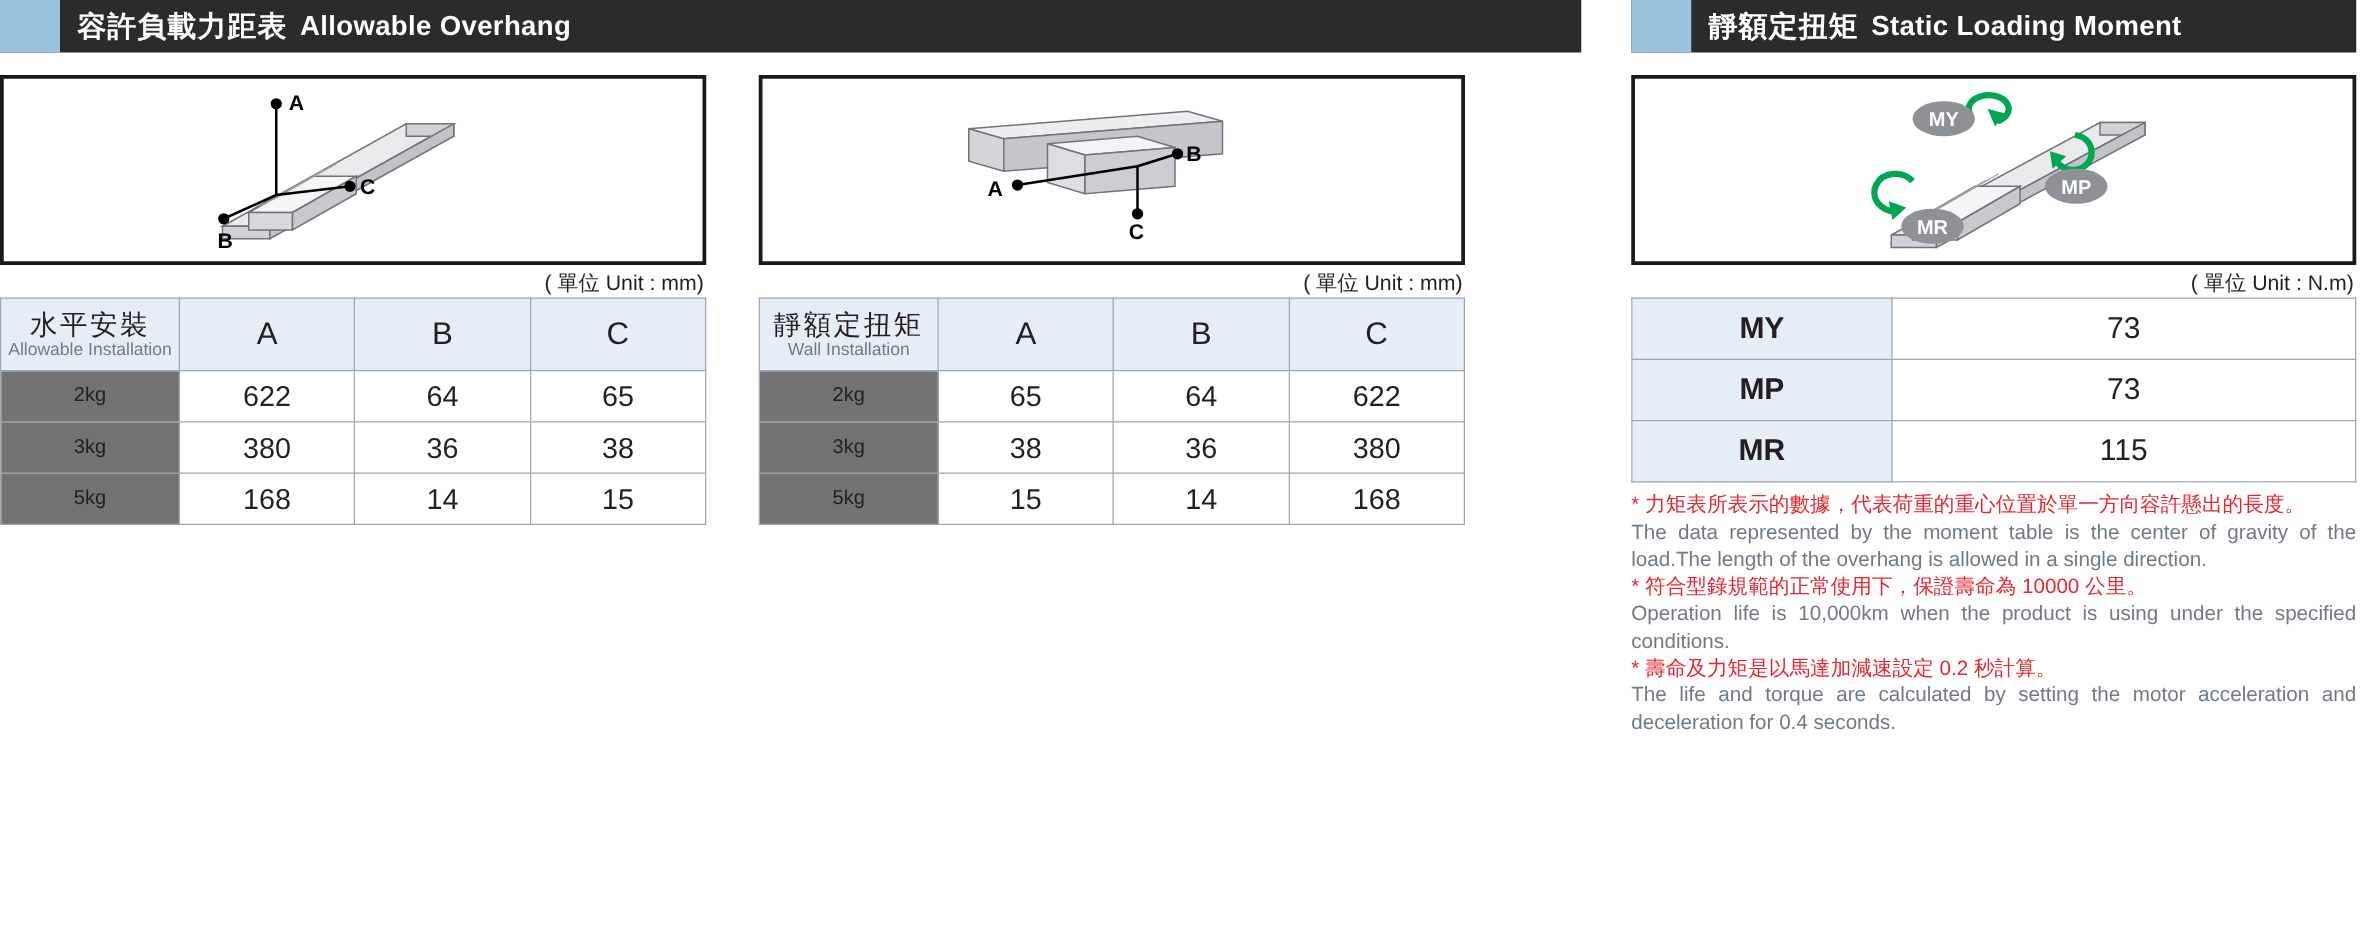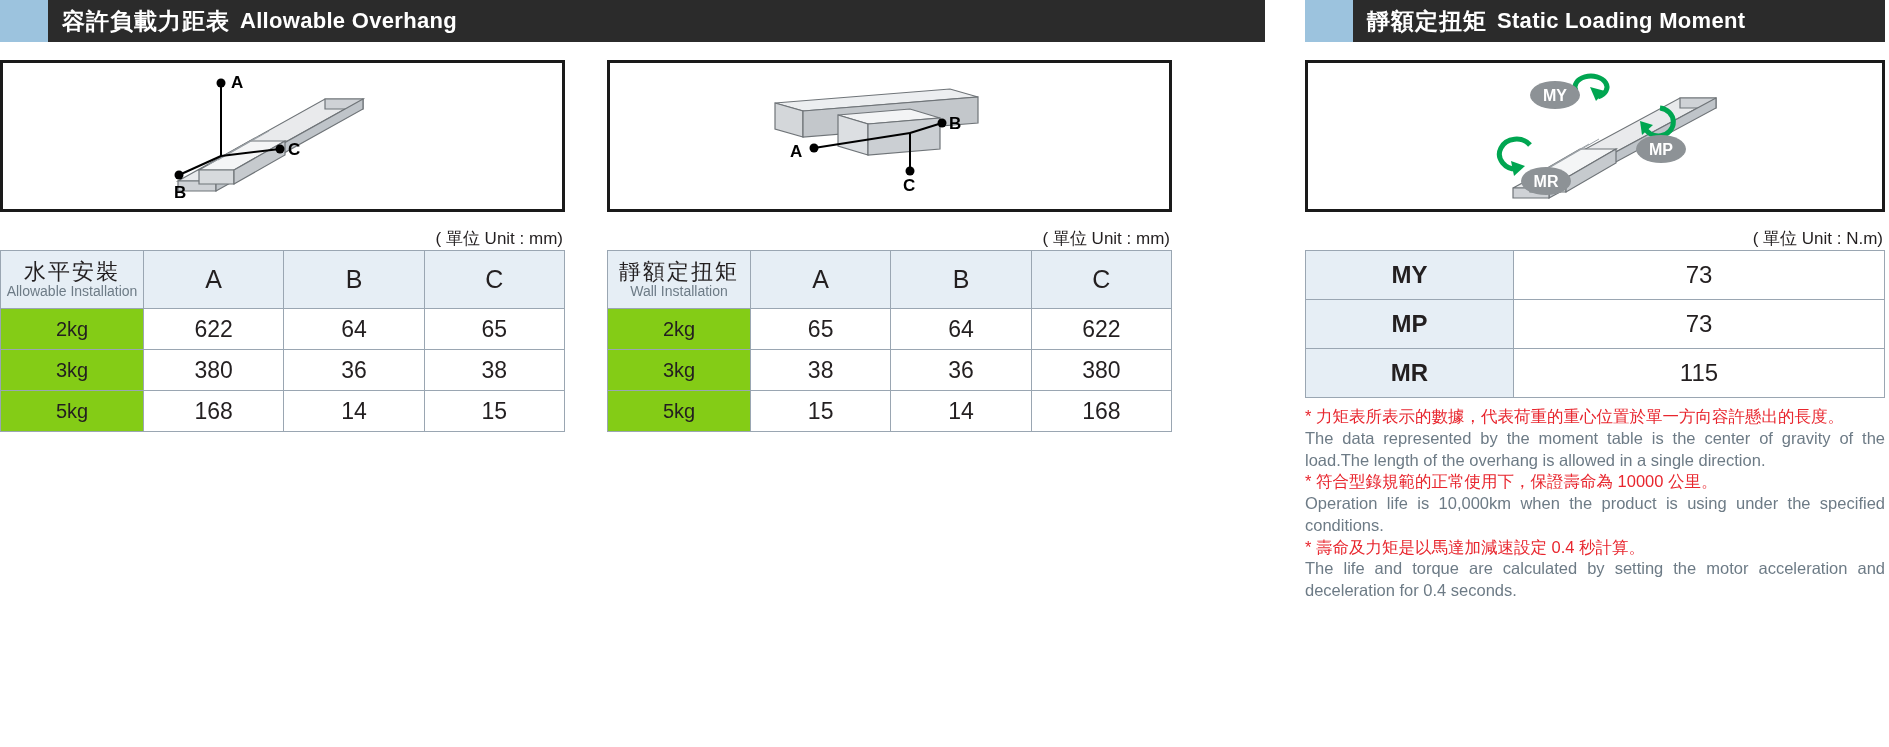--- a/index.html
+++ b/index.html
@@ -72,21 +72,21 @@
   .diagram-box {
     border: 3px solid #1a1a1a;
     background: #ffffff;
     box-sizing: border-box;
     position: relative;
   }
   .unit-line {
     text-align: right;
     font-size: 17px;
     color: #231f20;
-    padding-top: 15px;
+    padding-top: 3px;
     padding-right: 2px;
   }
 
   
   table.data {
     border-collapse: collapse;
     table-layout: fixed;
     width: 100%;
     background: #fff;
   }
@@ -101,22 +101,22 @@
   }
   table.data thead th {
     background: #e6eef5;
     height: 57px;
     font-weight: normal;
   }
   table.data thead th.col-head {
     font-size: 25px;
   }
   table.data tbody td.rowlabel {
-    background: #84cc16;
-    font-size: 20px;
+    background: #737373;
+    font-size: 16px;
   }
   .head-cn {
     font-size: 22px;
     display: block;
     line-height: 1.05;
     letter-spacing: 2px;
   }
   .head-en {
     font-size: 14px;
     display: block;
@@ -386,19 +386,19 @@
             <td>115</td>
           </tr>
         </tbody>
       </table>
 
       <div class="notes">
         <div class="cn">* 力矩表所表示的數據，代表荷重的重心位置於單一方向容許懸出的長度。</div>
         <div class="en">The data represented by the moment table is the center of gravity of the load.The length of the overhang is allowed in a single direction.</div>
         <div class="cn">* 符合型錄規範的正常使用下，保證壽命為 10000 公里。</div>
         <div class="en">Operation life is 10,000km when the product is using under the specified conditions.</div>
-        <div class="cn">* 壽命及力矩是以馬達加減速設定 0.4 秒計算。</div>
+        <div class="cn">* 壽命及力矩是以馬達加減速設定 0.2 秒計算。</div>
         <div class="en">The life and torque are calculated by setting the motor acceleration and deceleration for 0.4 seconds.</div>
       </div>
     </div>
   </div>
 
 </div>
 
 </body></html>

